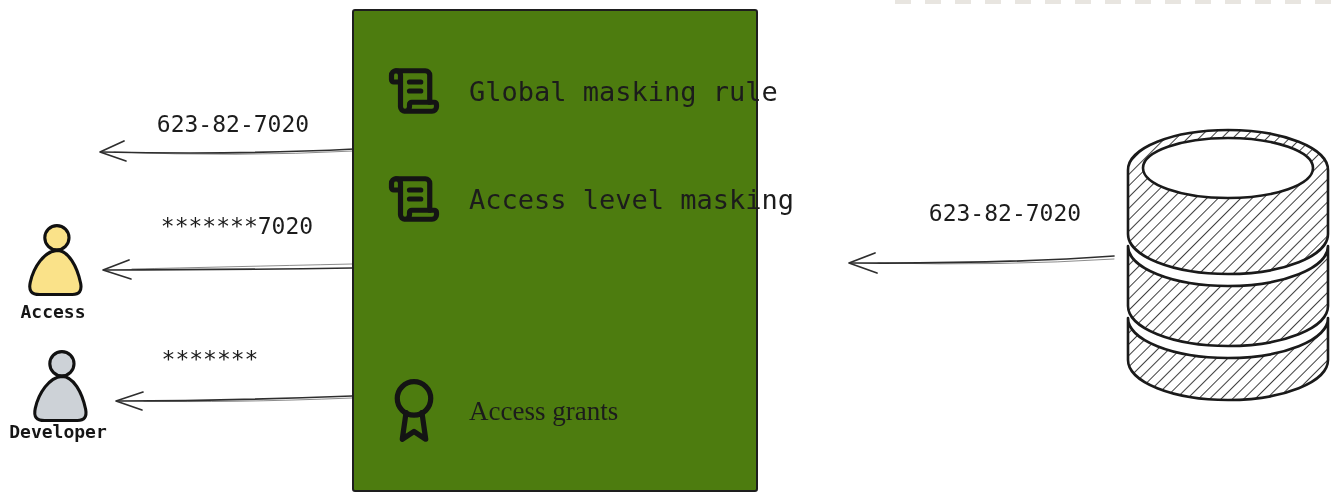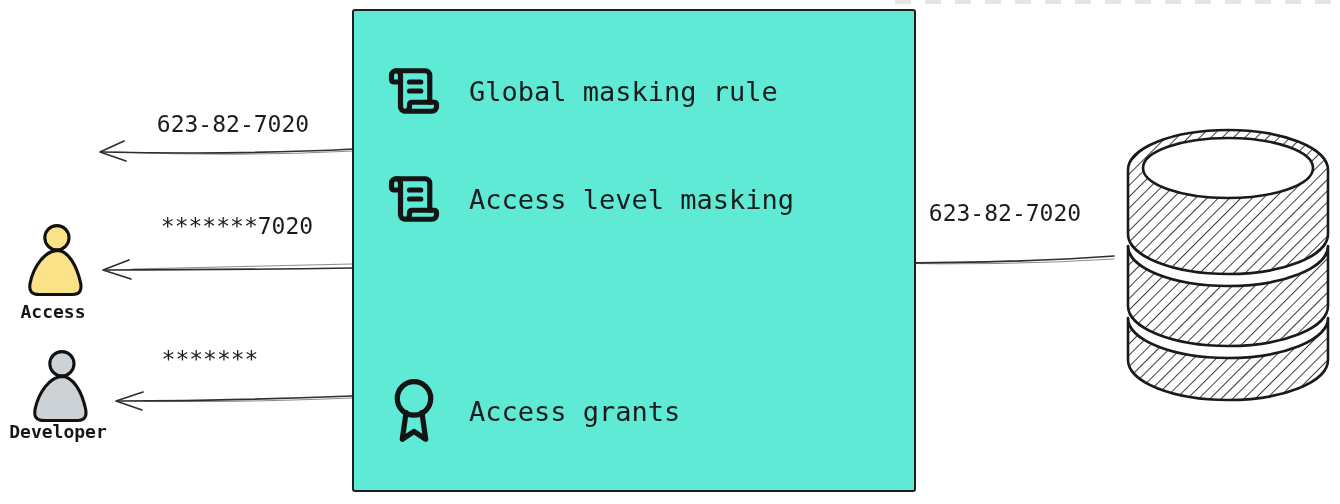--- a/index.html
+++ b/index.html
@@ -16,22 +16,22 @@
   .plabel {
     position:absolute; font-size:18px; font-weight:600; color:#161616;
     text-align:center; white-space:nowrap;
   }
   .vlabel {
     position:absolute; font-size:23px; color:#1c1c1c; line-height:1.1;
     text-align:center; white-space:nowrap;
   }
   .arrow { position:absolute; }
   .mask-box {
-    position:absolute; left:352px; top:9px; width:564px; height:483px;
-    background:#5eead4; border:2.5px solid #1e1e1e; border-radius:3px;
+    position:absolute; left:352px; top:9px; width:406px; height:483px;
+    background:#4d7c0f; border:2.5px solid #1e1e1e; border-radius:3px;
   }
   .box-row { position:absolute; left:33px; display:flex; align-items:center; }
   .icon-cell { width:54px; display:flex; justify-content:center; align-items:center; }
   .box-label { font-size:27px; color:#1c1c1c; margin-left:28px; white-space:nowrap; }
   .db { position:absolute; left:1124px; top:122px; }
 </style>
 </head>
 <body>
 
 <div class="canvas">
@@ -116,21 +116,21 @@
           <path d="M15 12h-5"></path>
             <path d="M15 8h-5"></path>
             <path d="M19 17V5a2 2 0 0 0-2-2H4"></path>
           <path d="M8 21h12a2 2 0 0 0 2-2v-1a1 1 0 0 0-1-1H11a1 1 0 0 0-1 1v1a2 2 0 1 1-4 0V5a2 2 0 1 0-4 0v2a1 1 0 0 0 1 1h3"></path>
         </svg>
       </span>
       <span class="box-label">Access level masking</span>
     </div>
 
 
-    <div class="box-row" style="top:366px; height:68px;">
+    <div class="box-row" style="top:366px; height:68px;font-family:Liberation Serif, serif;">
       <span class="icon-cell">
         <svg width="46" height="68" viewBox="0 0 22 32" fill="none" stroke="#141414" stroke-width="2.5" stroke-linecap="round" stroke-linejoin="round">
           <circle cx="11" cy="10" r="8"></circle>
           <path d="M 14.8 16.8 L 16.6 29.5 L 11 25.8 L 5.4 29.5 L 7.2 16.8"></path>
         </svg>
       </span>
       <span class="box-label">Access grants</span>
     </div>
 
   </div>

